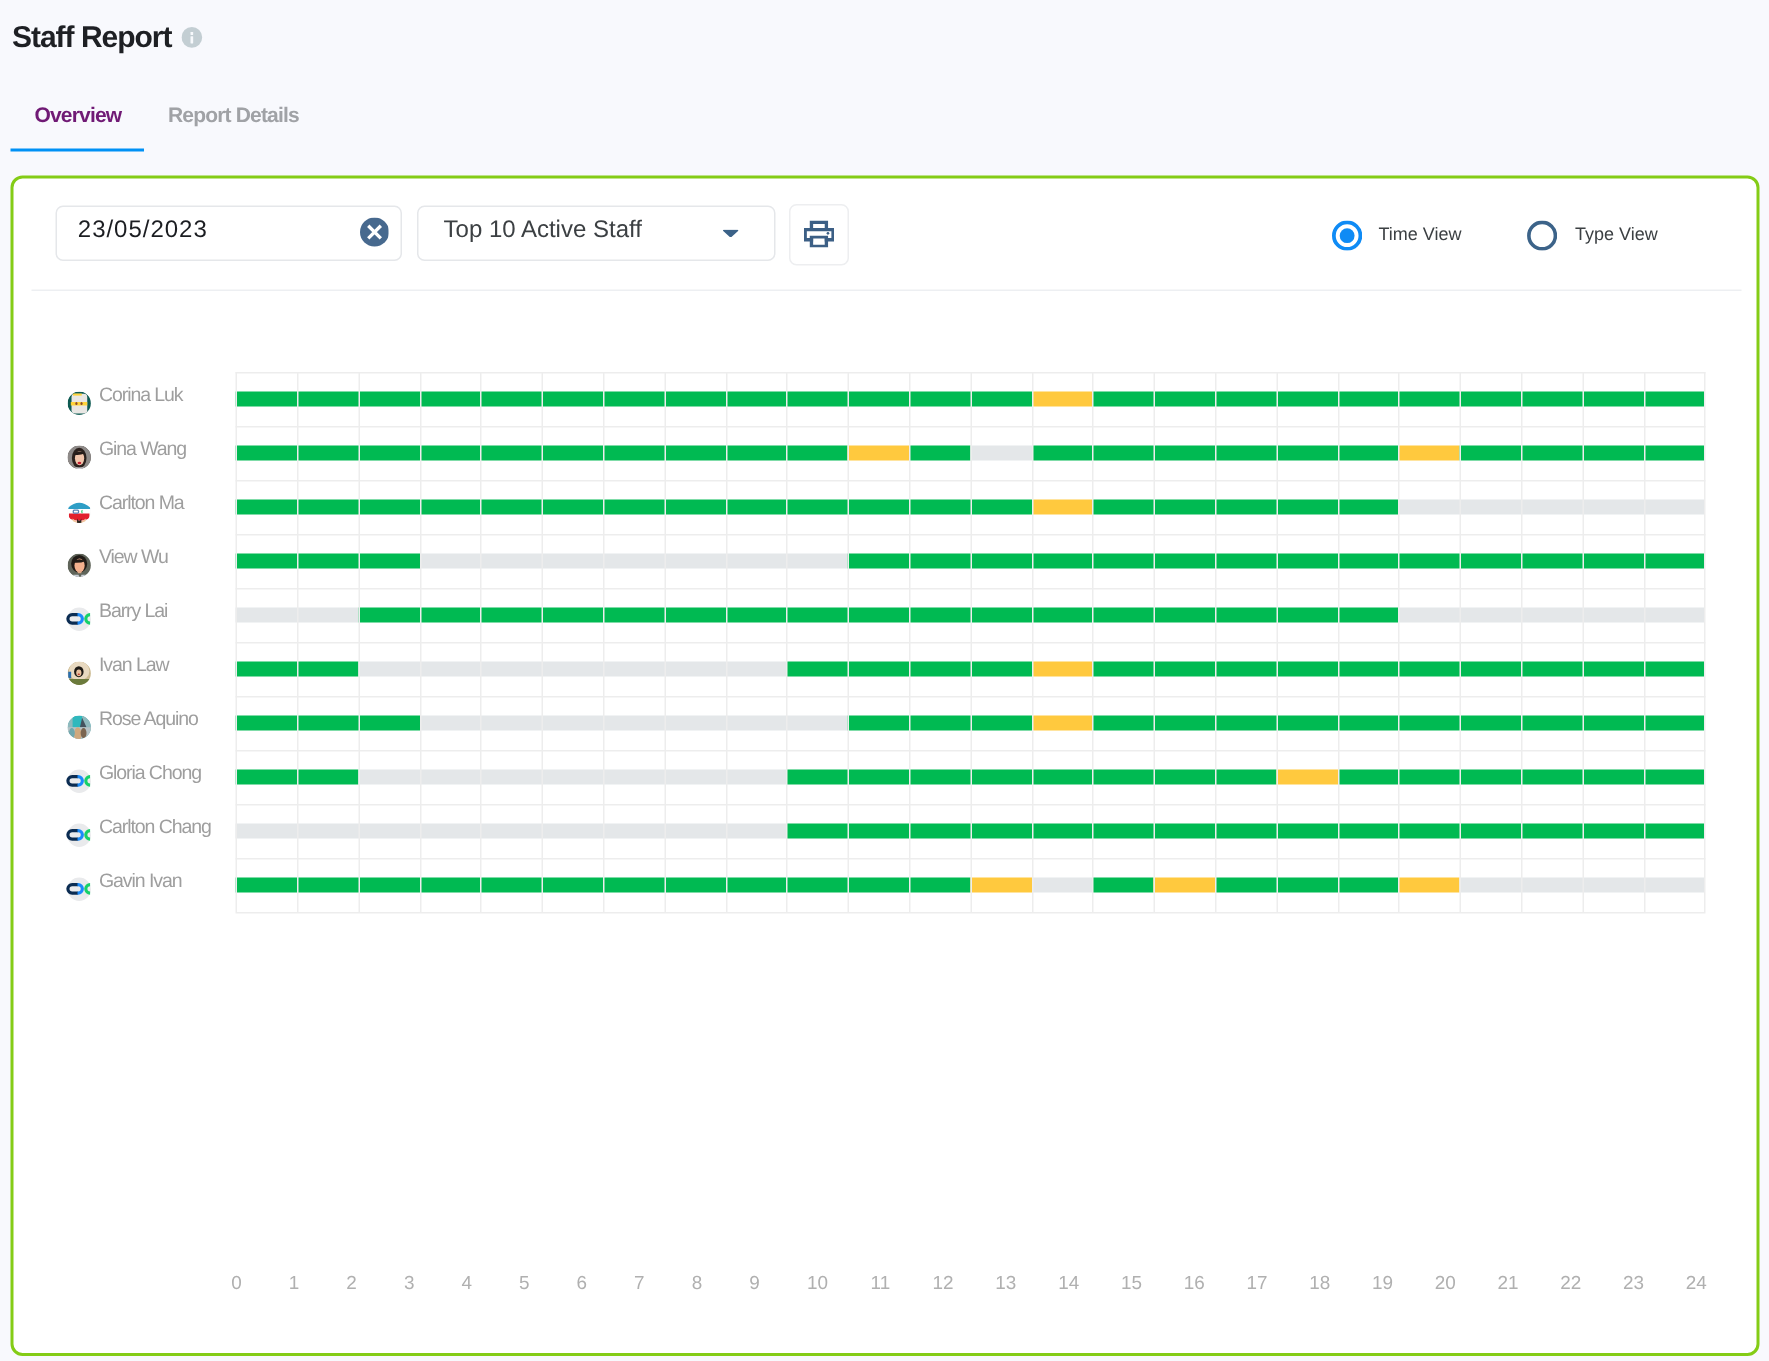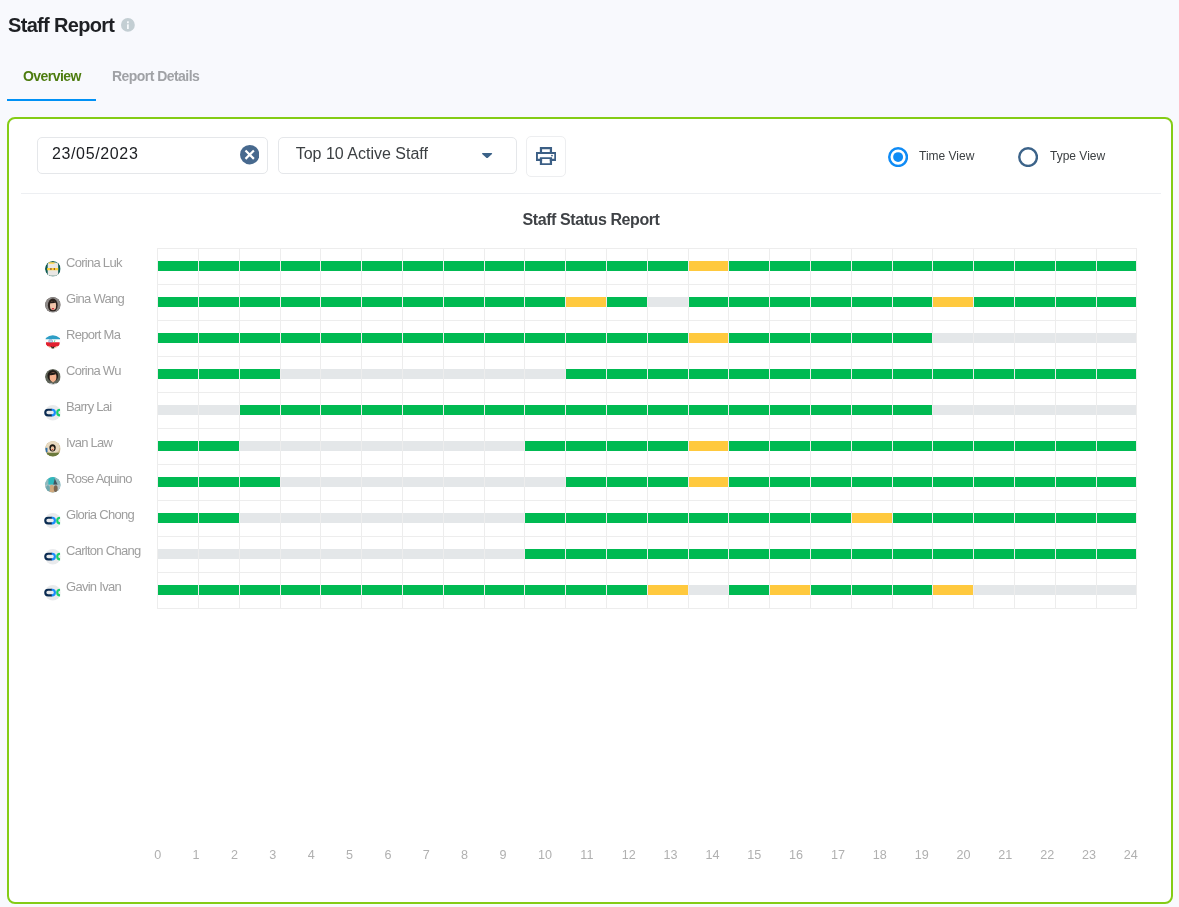--- a/index.html
+++ b/index.html
@@ -5,21 +5,21 @@
 <style>
   html,body{margin:0;padding:0;}
   body{width:1179px;height:907px;overflow:hidden;background:#f8f9fd;
     font-family:"Liberation Sans","DejaVu Sans",sans-serif;
     -webkit-font-smoothing:antialiased;position:relative;transform:translateZ(0);}
   .page-title{position:absolute;left:8px;top:14px;font-size:20px;font-weight:bold;
     color:#1e2024;letter-spacing:-0.68px;line-height:22px;}
   .info-icon{position:absolute;left:121.2px;top:17.8px;width:13.8px;height:13.8px;cursor:pointer;}
   .tab{position:absolute;top:68px;font-size:14px;font-weight:bold;color:#a0a2a6;
     letter-spacing:-0.55px;white-space:nowrap;line-height:16px;}
-  .tab.active{color:#4d7c0f;}
+  .tab.active{color:#701a75;}
   .tab-underline{position:absolute;top:98.6px;height:2.6px;background:#0091f5;border-radius:0;}
   .card{position:absolute;left:7px;top:117px;width:1166px;height:787px;background:#fff;
     border:2px solid #84cc16;border-radius:8px;box-sizing:border-box;}
   .filter-divider{position:absolute;left:12px;top:74px;width:1140px;height:1px;background:#edeff2;}
   .date-field{position:absolute;left:28.4px;top:18px;width:231.1px;height:37.1px;border:1px solid #e5e7ea;
     border-radius:5px;background:#fff;box-sizing:border-box;}
   .date-value{position:absolute;left:13.5px;top:7.2px;font-size:16px;letter-spacing:0.65px;color:#1b1d21;line-height:18px;}
   .clear-icon{position:absolute;left:201.4px;top:7.4px;width:19.4px;height:19.4px;cursor:pointer;}
   .select-field{position:absolute;left:268.6px;top:18px;width:239.3px;height:37.1px;border:1px solid #e5e7ea;
     border-radius:5px;background:#fff;box-sizing:border-box;text-align:center;}
@@ -81,21 +81,20 @@
 </div>
 <div class="radio-wrap" style="left:878.8px"><svg viewBox="0 0 20.2 20.2">
         <circle cx="10.1" cy="10.1" r="8.85" fill="none" stroke="#0f8bf5" stroke-width="2.5"></circle>
         <circle cx="10.1" cy="10.1" r="4.95" fill="#0f8bf5"></circle>
       </svg></div>
 <div class="radio-label" style="left:910.0px">Time View</div>
 <div class="radio-wrap" style="left:1008.6px"><svg viewBox="0 0 20.2 20.2">
         <circle cx="10.1" cy="10.1" r="8.85" fill="none" stroke="#3c6389" stroke-width="2.4"></circle>
       </svg></div>
 <div class="radio-label" style="left:1041.0px">Type View</div>
-<div class="chart-title">Staff Status Report</div>
 <div class="plot" style="left:148.3px;top:129.0px;width:979.2px;height:359.6px">
 <div class="gh" style="top:0.00px;width:980.2px"></div>
       <div class="gh" style="top:35.96px;width:980.2px"></div>
       <div class="gh" style="top:71.92px;width:980.2px"></div>
       <div class="gh" style="top:107.88px;width:980.2px"></div>
       <div class="gh" style="top:143.84px;width:980.2px"></div>
       <div class="gh" style="top:179.80px;width:980.2px"></div>
       <div class="gh" style="top:215.76px;width:980.2px"></div>
       <div class="gh" style="top:251.72px;width:980.2px"></div>
       <div class="gh" style="top:287.68px;width:980.2px"></div>
@@ -220,40 +219,40 @@
           <rect x="0" y="0" width="32" height="32" fill="#eef1f3"></rect>
           <rect x="0" y="0" width="32" height="32" fill="#ffffff"></rect>
           <path d="M1 11 q15 -13 30 0 v2 H1 Z" fill="#2e9ec6"></path>
           <path d="M2 19 h28 v7 q-14 6 -28 0 Z" fill="#e2202e"></path>
           <path d="M9 14.5 h5 a2.4 2.4 0 0 1 0 4.2 h-5 a2.4 2.4 0 0 1 0 -4.2 Z" fill="none" stroke="#5b7fb5" stroke-width="1.7"></path>
           <path d="M20.5 14.8 a2.3 2.3 0 0 0 0 3.8" fill="none" stroke="#3fd07a" stroke-width="1.7"></path>
           <path d="M7 26 q9 9 18 0 v8 H7 Z" fill="#f2c49c"></path>
           <path d="M13 26 q3 6 6 0 l0 8 h-6 Z" fill="#2d2621"></path>
         </g>
       </svg>
-      <span class="name-text">Report Ma</span>
+      <span class="name-text">Carlton Ma</span>
     </div>
 <div class="name-row" style="left:36.00px;top:250.21px">
       <svg class="avatar" viewBox="0 0 32 32">
         <defs>
           <clipPath id="avc3">
             <circle cx="16" cy="16" r="16"></circle>
           </clipPath>
         </defs>
         <g clip-path="url(#avc3)">
           <rect x="0" y="0" width="32" height="32" fill="#5f6459"></rect>
           <ellipse cx="16" cy="14" rx="11" ry="12" fill="#211b17"></ellipse>
           <ellipse cx="16.5" cy="16.5" rx="7" ry="9.5" fill="#f3b08e"></ellipse>
           <path d="M7 12.5 q7 -8 17 -2 q-6 3 -17 2 Z" fill="#211b17"></path>
           <rect x="14" y="24" width="5" height="3" fill="#e1a987"></rect>
           <path d="M8 29 h7 l2 5 h-9 Z" fill="#c8ced7"></path>
           <path d="M19 29 h6 v5 h-7 Z" fill="#c8ced7"></path>
         </g>
       </svg>
-      <span class="name-text">Corina Wu</span>
+      <span class="name-text">View Wu</span>
     </div>
 <div class="name-row" style="left:36.00px;top:286.17px">
       <svg class="avatar" viewBox="0 0 32 32" style="overflow:visible">
         <circle cx="16" cy="16" r="16" fill="#e9eaec"></circle>
         <path d="M14.5 9.65 H6.42 a5.85 5.85 0 0 0 0 11.7 H14.5" fill="none" stroke="#0b2c52" stroke-width="4.4"></path>
         <path d="M13.7 9.65 h0.76 a5.85 5.85 0 0 1 0 11.7 h-0.76" fill="none" stroke="#1a8bfa" stroke-width="4.4"></path>
         <path d="M30.9 9.65 a5.85 5.85 0 0 0 0 11.7" fill="none" stroke="#16d06a" stroke-width="4.4" stroke-linecap="butt"></path>
       </svg>
       <span class="name-text">Barry Lai</span>
     </div>

